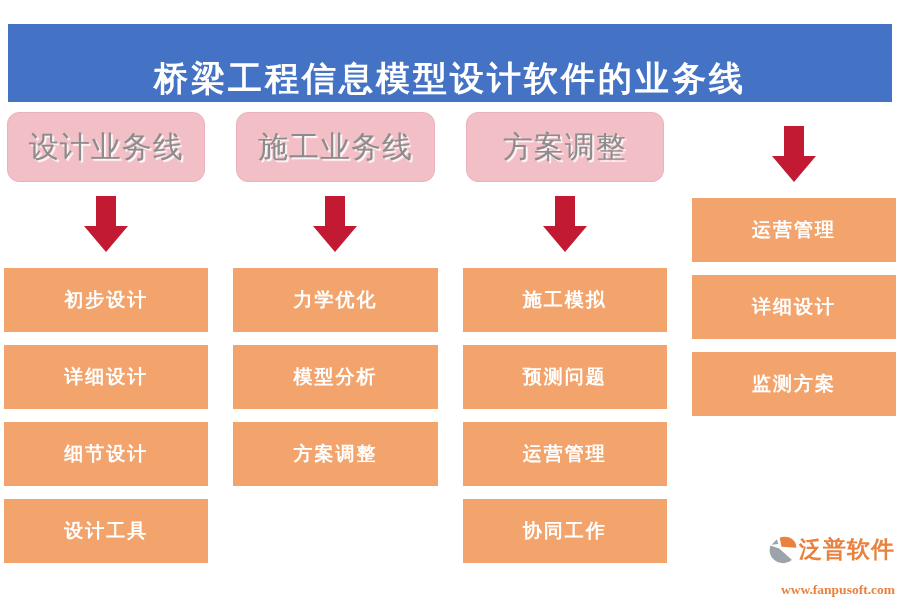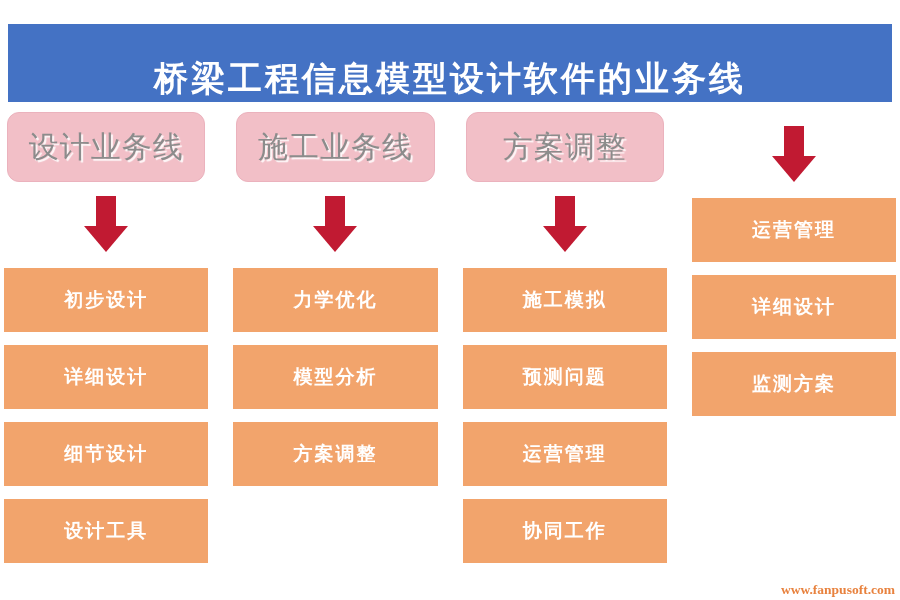--- a/index.html
+++ b/index.html
@@ -77,21 +77,21 @@
     line-height: 1;
   }
   .logo-top { display: flex; align-items: center; gap: 2px; }
   .logo-name {
     font-size: 23px; font-weight: bold;
     color: var(--logo-orange);
     letter-spacing: 1px;
     text-shadow: -1px -1px 0 #fff, 1px -1px 0 #fff, -1px 1px 0 #fff, 1px 1px 0 #fff;
   }
   .logo-url {
-    margin-top: 2px;
+    margin-top: 18px;
     font-size: 13.5px; font-weight: bold;
     color: var(--logo-orange);
     font-family: "Liberation Serif", "DejaVu Serif", serif;
     text-shadow: -1px -1px 0 #fff, 1px -1px 0 #fff, -1px 1px 0 #fff, 1px 1px 0 #fff;
   }
 </style>
 </head>
 <body>
 
 <div class="banner">
@@ -147,14 +147,24 @@
       <div class="arrow-head"></div>
     </div>
     <div class="item-box">运营管理</div>
     <div class="item-box">详细设计</div>
     <div class="item-box">监测方案</div>
   </div>
 
 </div>
 
 <div class="logo">
+  <div class="logo-top">
+    <span style="display:inline-flex;">
+      <svg width="30" height="30" viewBox="0 0 32 32" aria-hidden="true">
+        <path fill="#9CA3AA" d="M10.5 4.5 L12 9.5 L5 10.5 Z"></path>
+        <path fill="#E8823E" d="M13.5 3 C19 0.8 25.5 2.2 29 6.5 C30.6 8.5 31.3 11 31.2 13.5 L15.5 12.5 Z"></path>
+        <path fill="#9CA3AA" d="M13 14.5 L26.5 26.5 C21.5 31.2 12.5 31.3 7.2 26.2 C3 22.2 1.8 16.5 3.8 11.2 Z"></path>
+      </svg>
+    </span>
+    <span class="logo-name">泛普软件</span>
+  </div>
   <span class="logo-url">www.fanpusoft.com</span>
 </div>
 
 </body></html>

